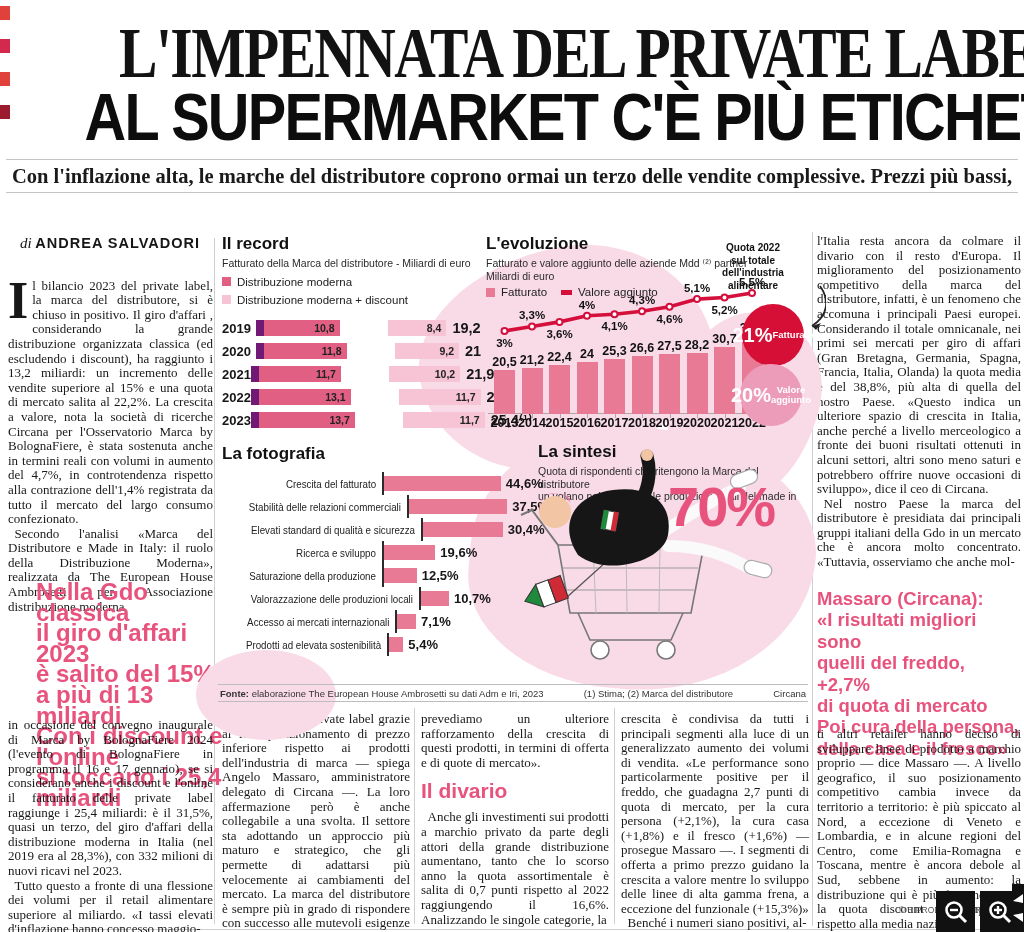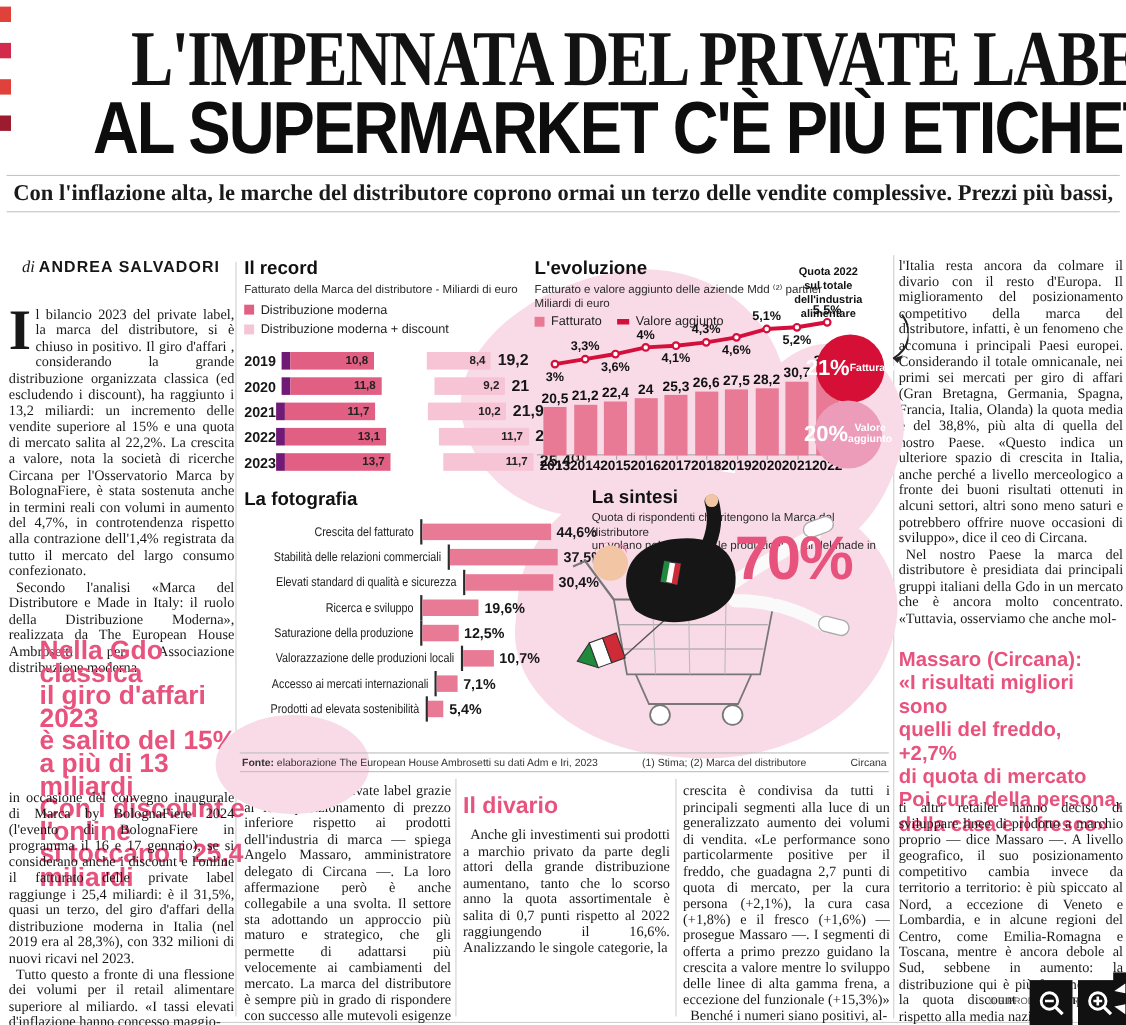--- a/index.html
+++ b/index.html
@@ -151,20 +151,21 @@
 il giro d'affari 2023
 è salito del 15%
 a più di 13 miliardi
 Con i discount e l'online
 si toccano i 25,4 miliardi</div>
   <div class="body-col" style="top:718px; left:8px; width:205px;">in occasione del convegno inaugurale di Marca by BolognaFiere 2024 (l'evento di BolognaFiere in programma il 16 e 17 gennaio), se si considerano anche i discount e l'online il fatturato delle private label raggiunge i 25,4 miliardi: è il 31,5%, quasi un terzo, del giro d'affari della distribuzione moderna in Italia (nel 2019 era al 28,3%), con 332 milioni di nuovi ricavi nel 2023.
  Tutto questo a fronte di una flessione dei volumi per il retail alimentare superiore al miliardo. «I tassi elevati d'inflazione hanno concesso maggio-</div>
 
   <div class="body-col" style="top:712px; left:222px; width:188px;">re visibilità alle private label grazie al loro posizionamento di prezzo inferiore rispetto ai prodotti dell'industria di marca — spiega Angelo Massaro, amministratore delegato di Circana —. La loro affermazione però è anche collegabile a una svolta. Il settore sta adottando un approccio più maturo e strategico, che gli permette di adattarsi più velocemente ai cambiamenti del mercato. La marca del distributore è sempre più in grado di rispondere con successo alle mutevoli esigenze dei consumatori. Nel prossimo futuro</div>
   <div style="position:absolute; top:712px; left:421px; width:188px;">
+    <div class="body-col" style="position:static;">prevediamo un ulteriore rafforzamento della crescita di questi prodotti, in termini di offerta e di quote di mercato».</div>
     <div class="divario-head">Il divario</div>
     <div class="body-col" style="position:static;"> Anche gli investimenti sui prodotti a marchio privato da parte degli attori della grande distribuzione aumentano, tanto che lo scorso anno la quota assortimentale è salita di 0,7 punti rispetto al 2022 raggiungendo il 16,6%. Analizzando le singole categorie, la</div>
   </div>
   <div class="body-col" style="top:712px; left:621px; width:188px;">crescita è condivisa da tutti i principali segmenti alla luce di un generalizzato aumento dei volumi di vendita. «Le performance sono particolarmente positive per il freddo, che guadagna 2,7 punti di quota di mercato, per la cura persona (+2,1%), la cura casa (+1,8%) e il fresco (+1,6%) — prosegue Massaro —. I segmenti di offerta a primo prezzo guidano la crescita a valore mentre lo sviluppo delle linee di alta gamma frena, a eccezione del funzionale (+15,3%)»
  Benché i numeri siano positivi, al-</div>
 
   <div class="body-col" style="top:234px; left:817px; width:204px;">l'Italia resta ancora da colmare il divario con il resto d'Europa. Il miglioramento del posizionamento competitivo della marca del distributore, infatti, è un fenomeno che accomuna i principali Paesi europei. Considerando il totale omnicanale, nei primi sei mercati per giro di affari (Gran Bretagna, Germania, Spagna, Francia, Italia, Olanda) la quota media è del 38,8%, più alta di quella del nostro Paese. «Questo indica un ulteriore spazio di crescita in Italia, anche perché a livello merceologico a fronte dei buoni risultati ottenuti in alcuni settori, altri sono meno saturi e potrebbero offrire nuove occasioni di sviluppo», dice il ceo di Circana.
  Nel nostro Paese la marca del distributore è presidiata dai principali gruppi italiani della Gdo in un mercato che è ancora molto concentrato. «Tuttavia, osserviamo che anche mol-</div>
   <div class="pink-callout quote-right">Massaro (Circana):
 «I risultati migliori sono

